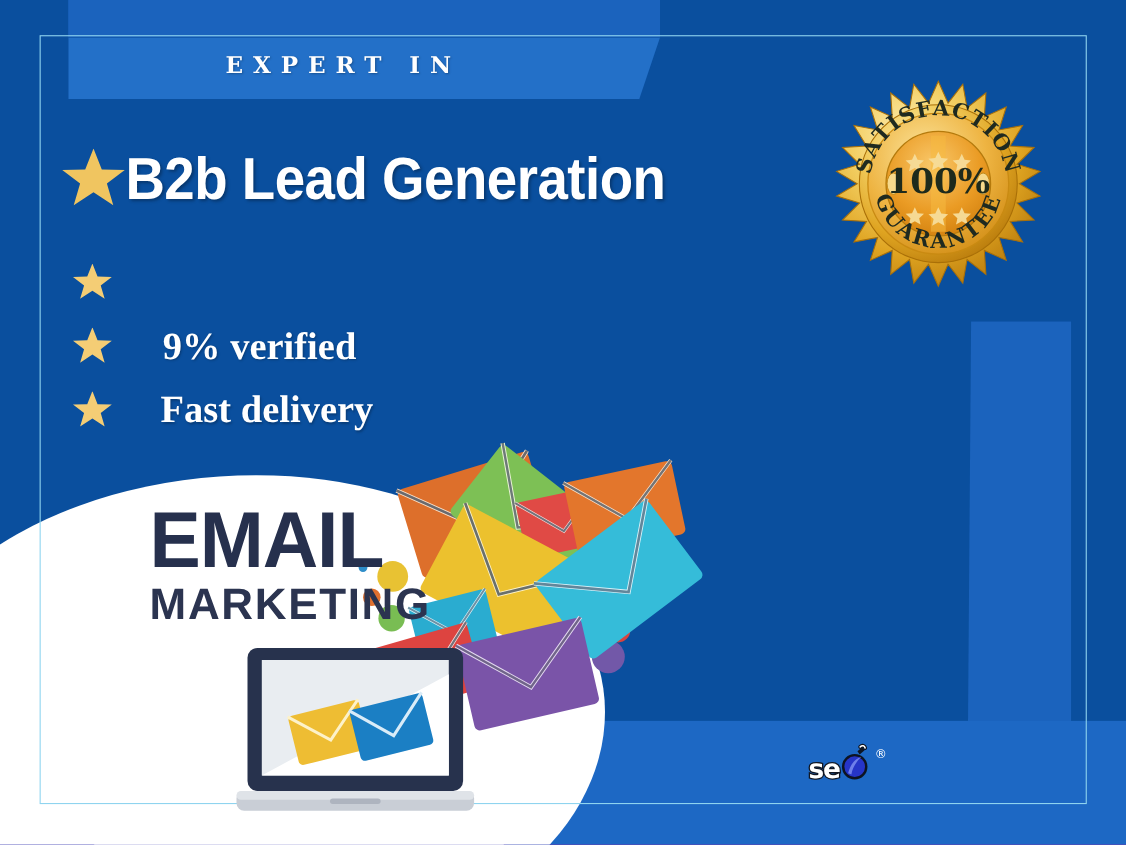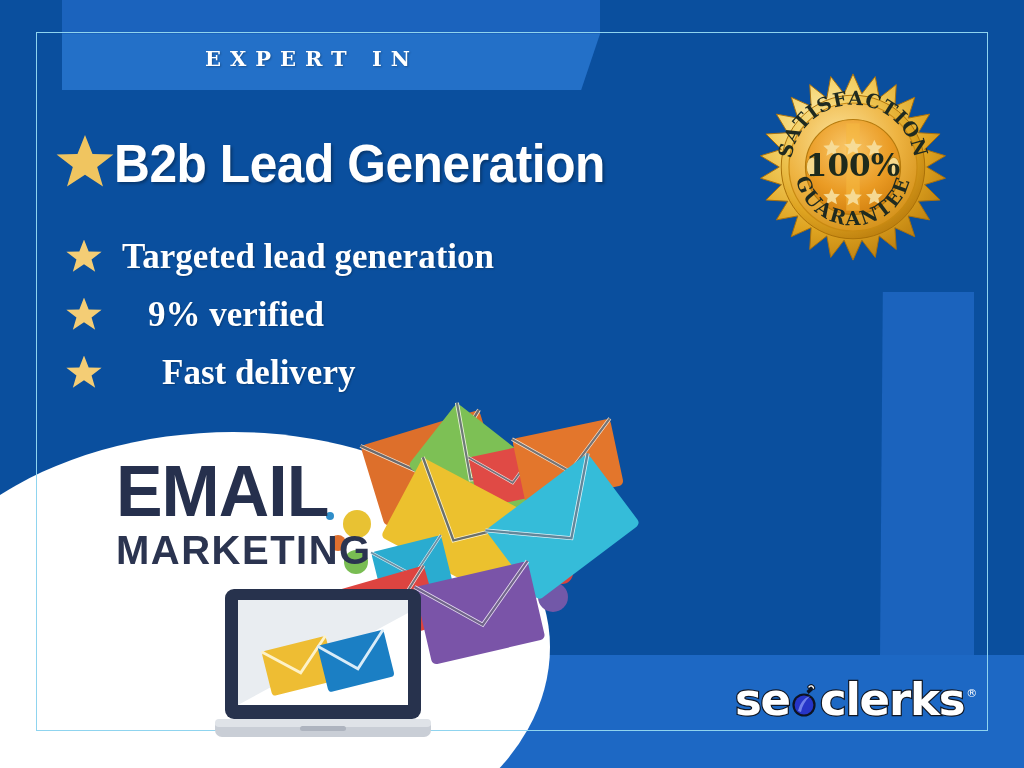--- a/index.html
+++ b/index.html
@@ -115,21 +115,21 @@
   .bullet-text {
     color: #ffffff;
     font-family: "Liberation Serif", serif;
     font-weight: bold;
     font-size: 35px;
     text-shadow: 1px 1px 2px rgba(0,0,0,.25);
     white-space: nowrap;
   }
   .b1 .bullet-text { margin-left: 20px; }
   .b2 .bullet-text { margin-left: 46px; }
-  .b3 .bullet-text { margin-left: 60px; }
+  .b3 .bullet-text { margin-left: 44px; }
 
   .star {
     display: inline-block;
     background: #f4cd75;
     filter: drop-shadow(1px 2px 2px rgba(0,0,0,.25));
   }
   .star.big { width: 58px; height: 56px; background:#f0c560; }
   .star.small { width: 36px; height: 35px; }
   .star-shape {
     clip-path: polygon(50% 0%, 63% 34%, 99% 35%, 71% 57%, 81% 92%, 50% 71%, 19% 92%, 29% 57%, 1% 35%, 37% 34%);
@@ -137,21 +137,21 @@
   }
 
   
   .seal {
     position: absolute;
     left: 756px; top: 70px;
     width: 194px; height: 194px;
   }
 
   
-  .wordmark { position: absolute; left: 116px; top: 458px; }
+  .wordmark { position: absolute; left: 136px; top: 458px; }
   .wm-email {
     color: #26304d;
     font-family: "Liberation Sans", sans-serif;
     font-weight: bold;
     font-size: 72px;
     line-height: .94;
     letter-spacing: -1px;
     transform: scaleX(0.97);
     transform-origin: left top;
   }
@@ -168,21 +168,21 @@
   .seoclerks {
     position: absolute;
     left: 735px; top: 673px;
     display: flex;
     align-items: baseline;
   }
   .sc-text {
     color: #ffffff;
     font-family: "DejaVu Sans", sans-serif;
     font-weight: bold;
-    font-size: 45px;
+    font-size: 24px;
     letter-spacing: -1.2px;
     -webkit-text-stroke: 2.4px #111723;
     paint-order: stroke fill;
   }
   .sc-reg {
     color: #ffffff;
     font-size: 11px;
     font-family: "DejaVu Sans", sans-serif;
     margin-left: 2px;
     position: relative;
@@ -211,21 +211,20 @@
   <div class="expert-in">EXPERT  IN</div>
 
   <div class="headline-row">
     <span class="star big star-shape"></span>
     <span class="headline">B2b Lead Generation</span>
   </div>
 
   <div class="bullets">
     <div class="bullet-row b1">
       <span class="star small star-shape"></span>
-      <span class="bullet-text">Targeted lead generation</span>
     </div>
     <div class="bullet-row b2">
       <span class="star small star-shape"></span>
       <span class="bullet-text">9% verified</span>
     </div>
     <div class="bullet-row b3">
       <span class="star small star-shape"></span>
       <span class="bullet-text">Fast delivery</span>
     </div>
   </div>
@@ -384,17 +383,16 @@
     <span style="display:inline-block;width:30px;height:34px;position:relative;">
       <svg width="30" height="36" viewBox="0 0 30 36" style="position:absolute;left:0;top:2px;">
         <path d="M19 4 C21 2 23 3 23.5 5" fill="none" stroke="#0d1422" stroke-width="3.6" stroke-linecap="round"></path>
         <path d="M19 4 C21 2 23 3 23.5 5" fill="none" stroke="#ffffff" stroke-width="1.4" stroke-linecap="round"></path>
         <path d="M16.5 8 L21 4 L23 7 L18.5 11 Z" fill="#0d1422"></path>
         <circle cx="14" cy="22" r="11.6" fill="#0d1422"></circle>
         <circle cx="14" cy="22" r="9.4" fill="#2635c8"></circle>
         <path d="M8 28 C10 20 14 15 20 13 C15 18 12 23 11 29 Z" fill="#7c8cf0" opacity=".85"></path>
       </svg>
     </span>
-    <span class="sc-text">clerks</span>
     <span class="sc-reg">®</span>
   </div>
 
 </div>
 
 </body></html>

